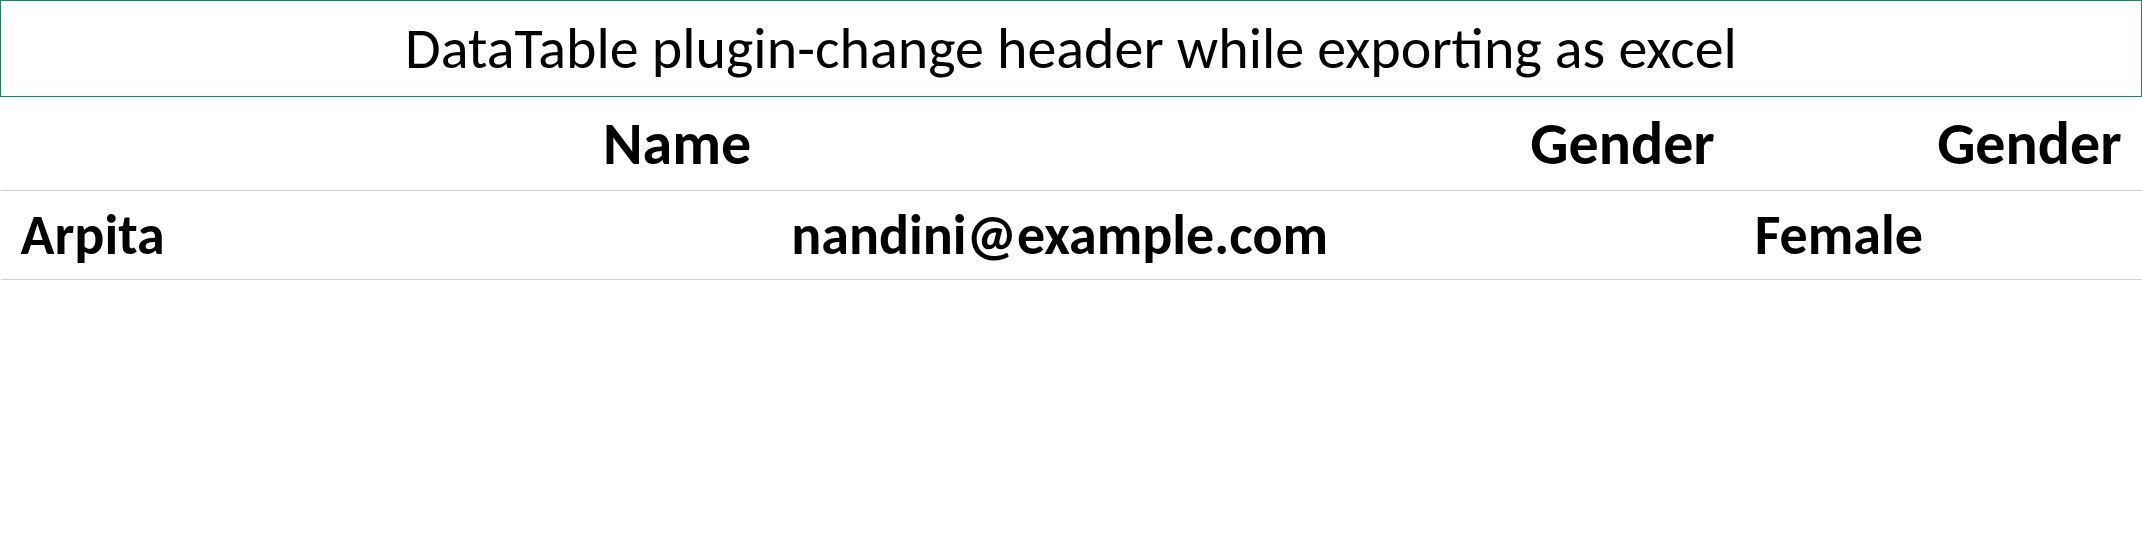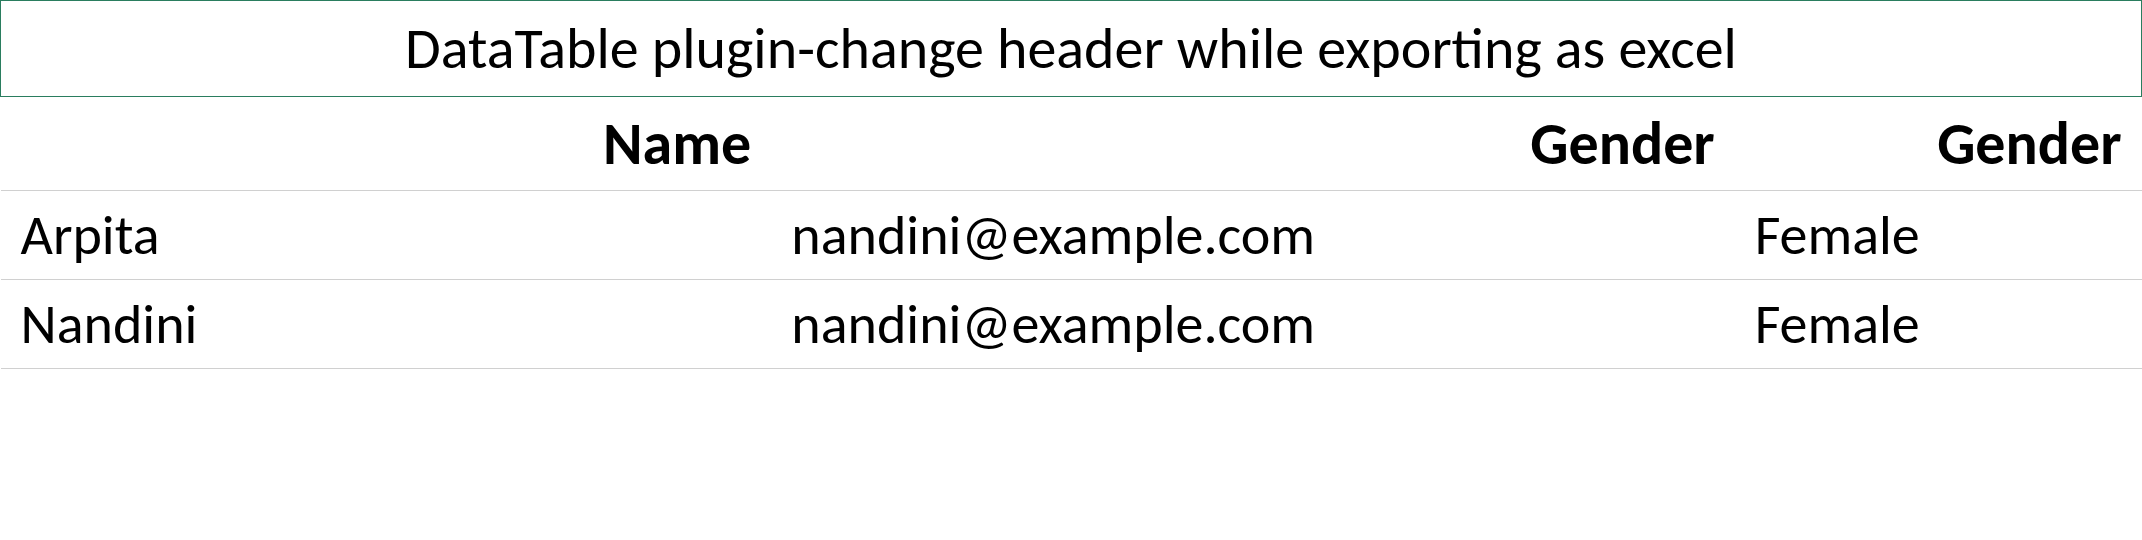--- a/index.html
+++ b/index.html
@@ -28,21 +28,21 @@
     .header-row td {
       font-weight: 700;
       font-size: 60px;
       padding: 10px 20px;
       border-bottom: 1px solid #d0d0d0;
       text-align: right;
       color: #000000;
     }
     .data-row td {
       font-size: 56px;
-      font-weight: 400;
+      font-weight: 700;
       padding: 10px 20px;
       border-bottom: 1px solid #d0d0d0;
       text-align: left;
       color: #000000;
     }
     .col-name {
       width: 36%;
     }
     .col-email {
       width: 45%;
@@ -62,19 +62,14 @@
   <tr class="header-row">
     <td class="col-name">Name</td>
     <td class="col-email">Gender</td>
     <td class="col-gender">Gender</td>
   </tr>
   <tr class="data-row">
     <td class="col-name">Arpita</td>
     <td class="col-email">nandini@example.com</td>
     <td class="col-gender">Female</td>
   </tr>
-  <tr class="data-row">
-    <td class="col-name">Nandini</td>
-    <td class="col-email">nandini@example.com</td>
-    <td class="col-gender">Female</td>
-  </tr>
 </tbody>
   </table>
 
 </body></html>

